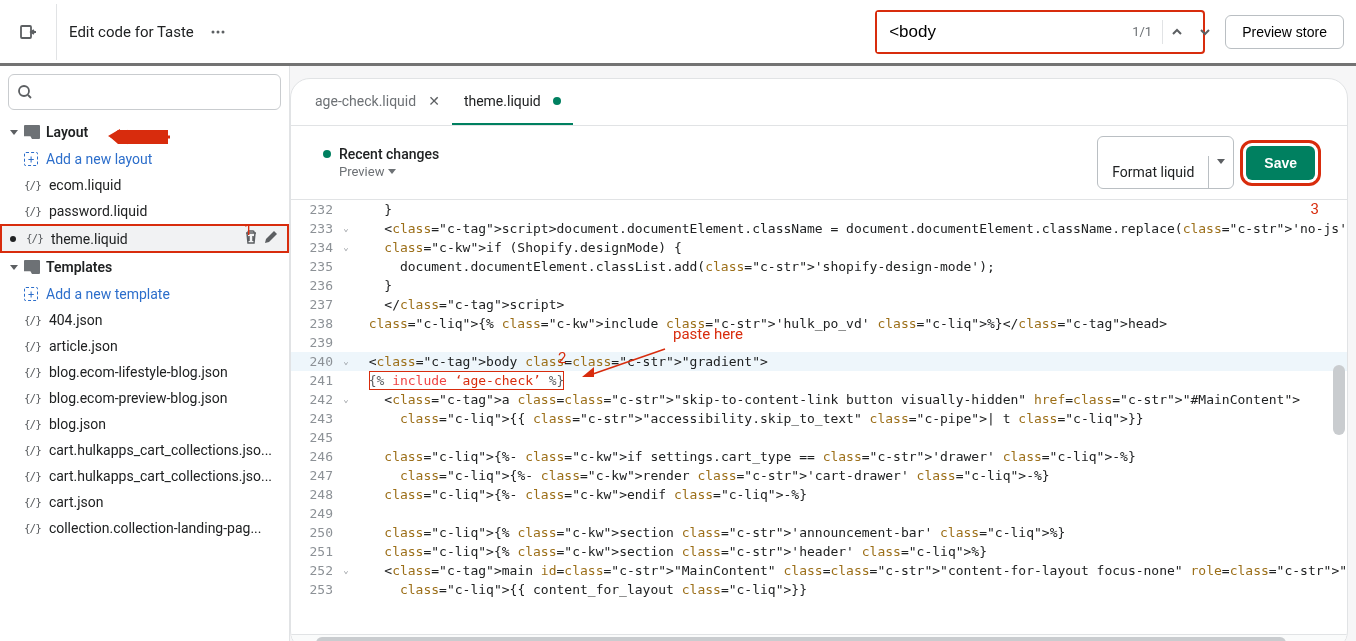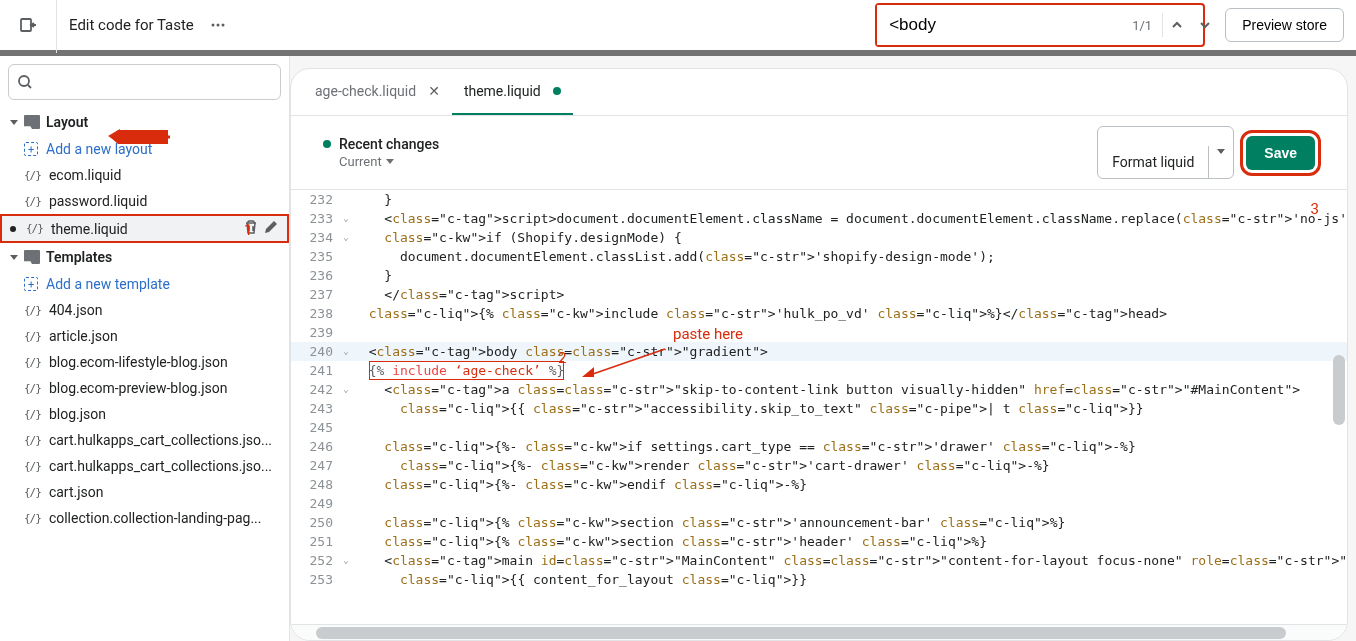--- a/index.html
+++ b/index.html
@@ -1,17 +1,17 @@
 <!DOCTYPE html>
 <html><head>
 <meta charset="utf-8">
 <style>
   * { box-sizing: border-box; margin: 0; padding: 0; }
   body { font-family: -apple-system, BlinkMacSystemFont, "Segoe UI", Roboto, sans-serif; font-size: 14px; color: #202223; background: #f6f6f7; overflow: hidden; }
-  .topbar { height: 56px; background: #fff; border-bottom: 6px solid #737373; display: flex; align-items: center; padding: 0 12px; }
+  .topbar { height: 66px; background: #fff; border-bottom: 3px solid #737373; display: flex; align-items: center; padding: 0 12px; }
   .topbar .icon-btn { width: 32px; height: 32px; display: flex; align-items: center; justify-content: center; cursor: pointer; color: #5c5f62; border-radius: 4px; }
   .topbar .title { margin-left: 12px; font-size: 15px; padding-left: 12px; border-left: 1px solid #e1e3e5; height: 56px; display: flex; align-items: center; }
   .topbar .spacer { flex: 1; }
   .find-bar { border: 2px solid #d82c0d; height: 44px; width: 330px; display: flex; align-items: center; border-radius: 4px; margin-right: 20px; }
   .find-input { flex: 1; border: none; outline: none; padding: 0 12px; height: 100%; font-size: 17px; }
   .find-count { color: #6d7175; padding: 0 10px; font-size: 13px; border-right: 1px solid #e1e3e5; height: 60%; display:flex; align-items:center;}
   .find-icons { display: flex; align-items: center; }
   .find-icons .ib { width: 28px; height: 28px; display: flex; align-items: center; justify-content: center; color: #5c5f62; cursor: pointer; }
   .preview-btn { border: 1px solid #babfc3; background: #fff; padding: 8px 16px; border-radius: 6px; font-size: 14px; cursor: pointer; font-weight: 500;}
   .main { display: flex; height: calc(641px - 56px); }
@@ -216,21 +216,21 @@
           <span class="dot"></span>
         </div>
       </div>
       <div class="toolbar">
         <div class="recent">
           <div class="recent-title">
             <span style="width:8px;height:8px;background:#008060;border-radius:50%;"></span>
             <span>Recent changes</span>
           </div>
           <div class="recent-current">
-            <span>Current</span>
+            <span>Preview</span>
             <span class="chev" style="border-top-color:#6d7175;"></span>
           </div>
         </div>
         <div class="spacer"></div>
         <div class="format-btn">
           <div>Format liquid</div>
           <div class="dd"><span class="chev"></span></div>
         </div>
         <button class="save-btn">Save</button>
       </div>

